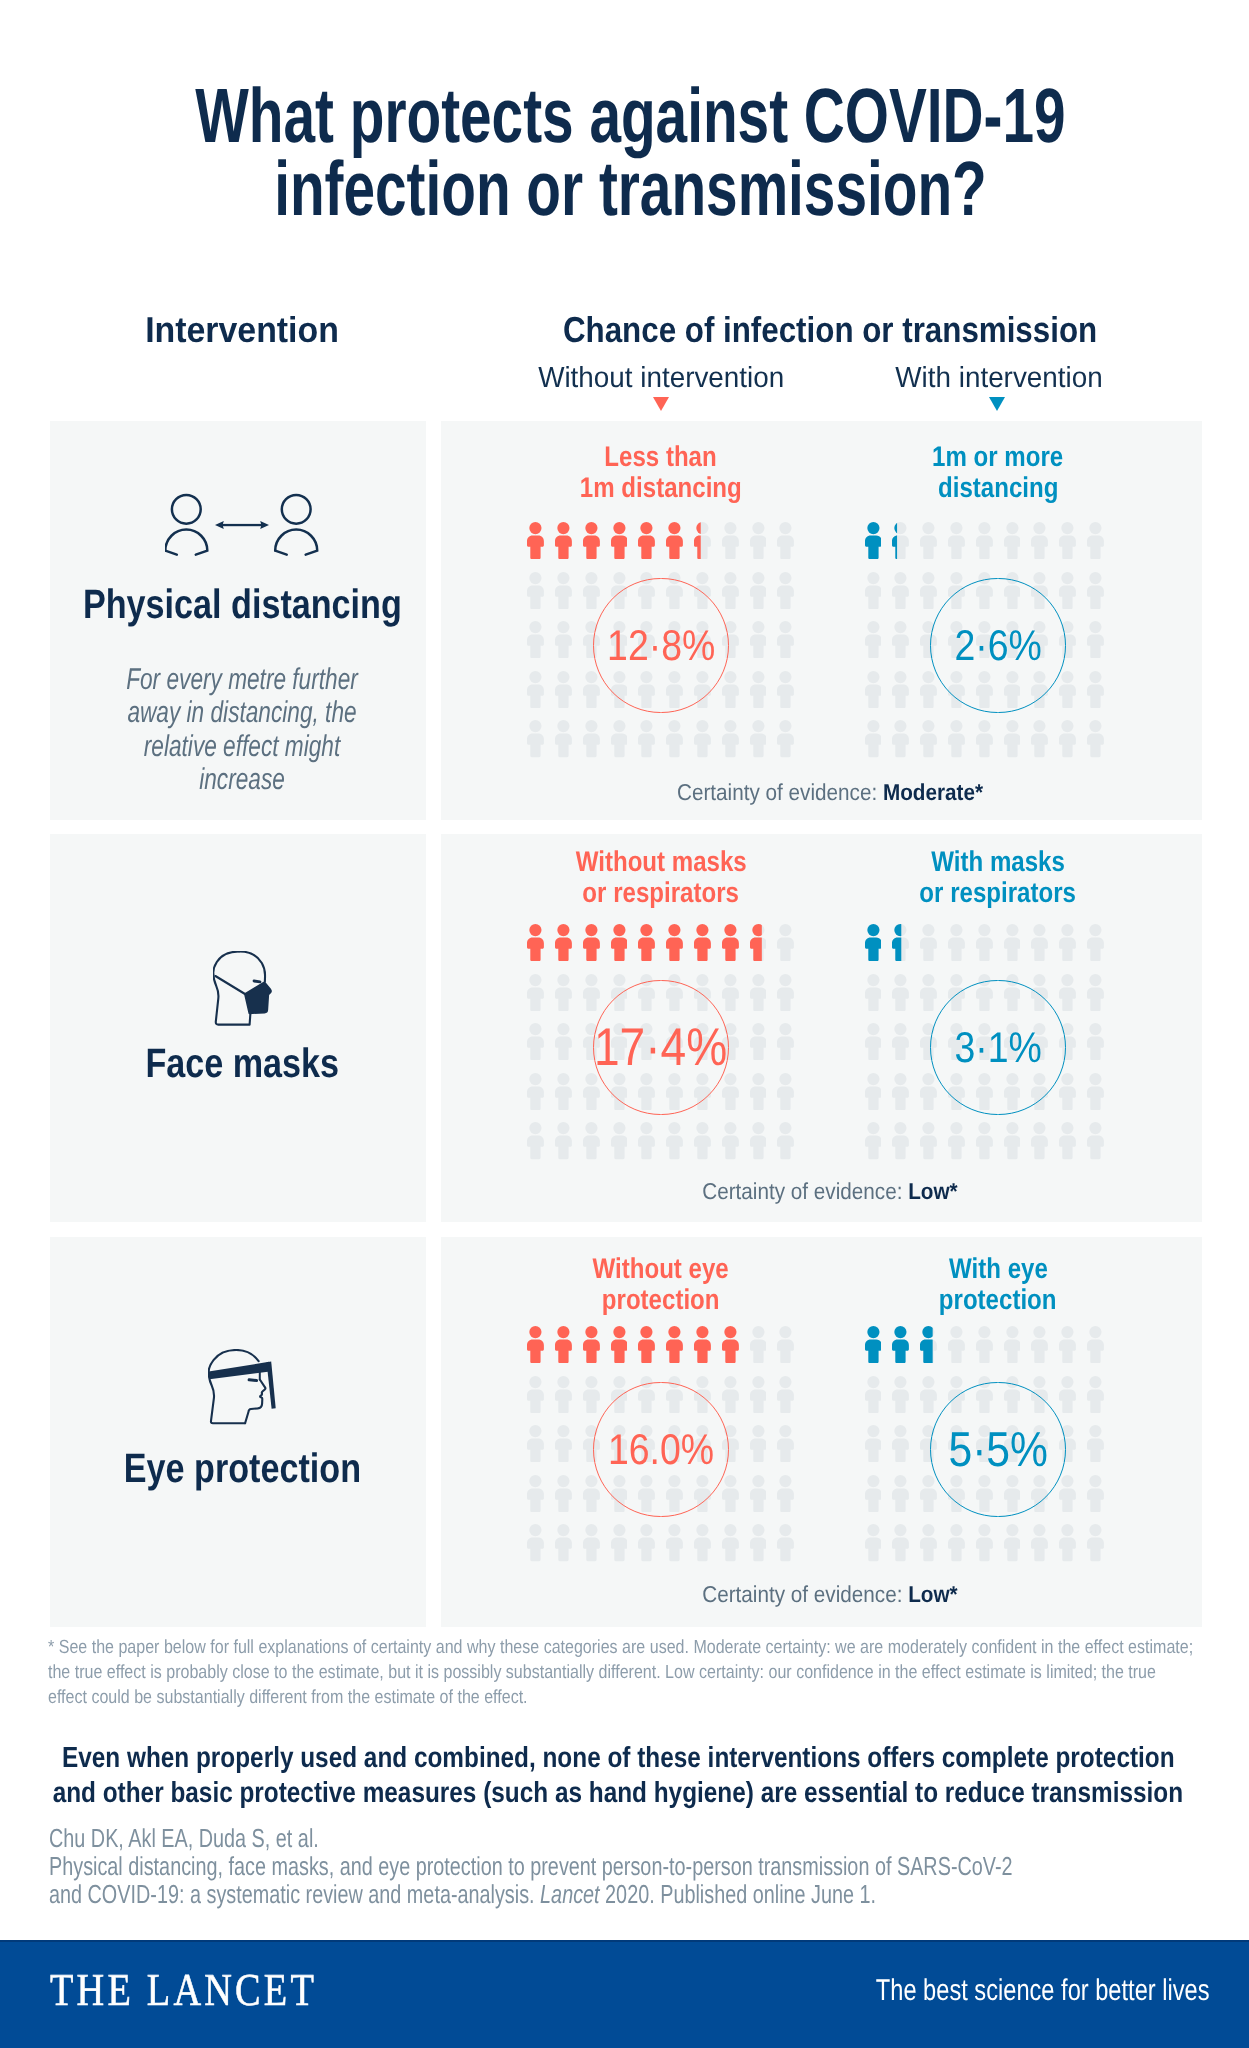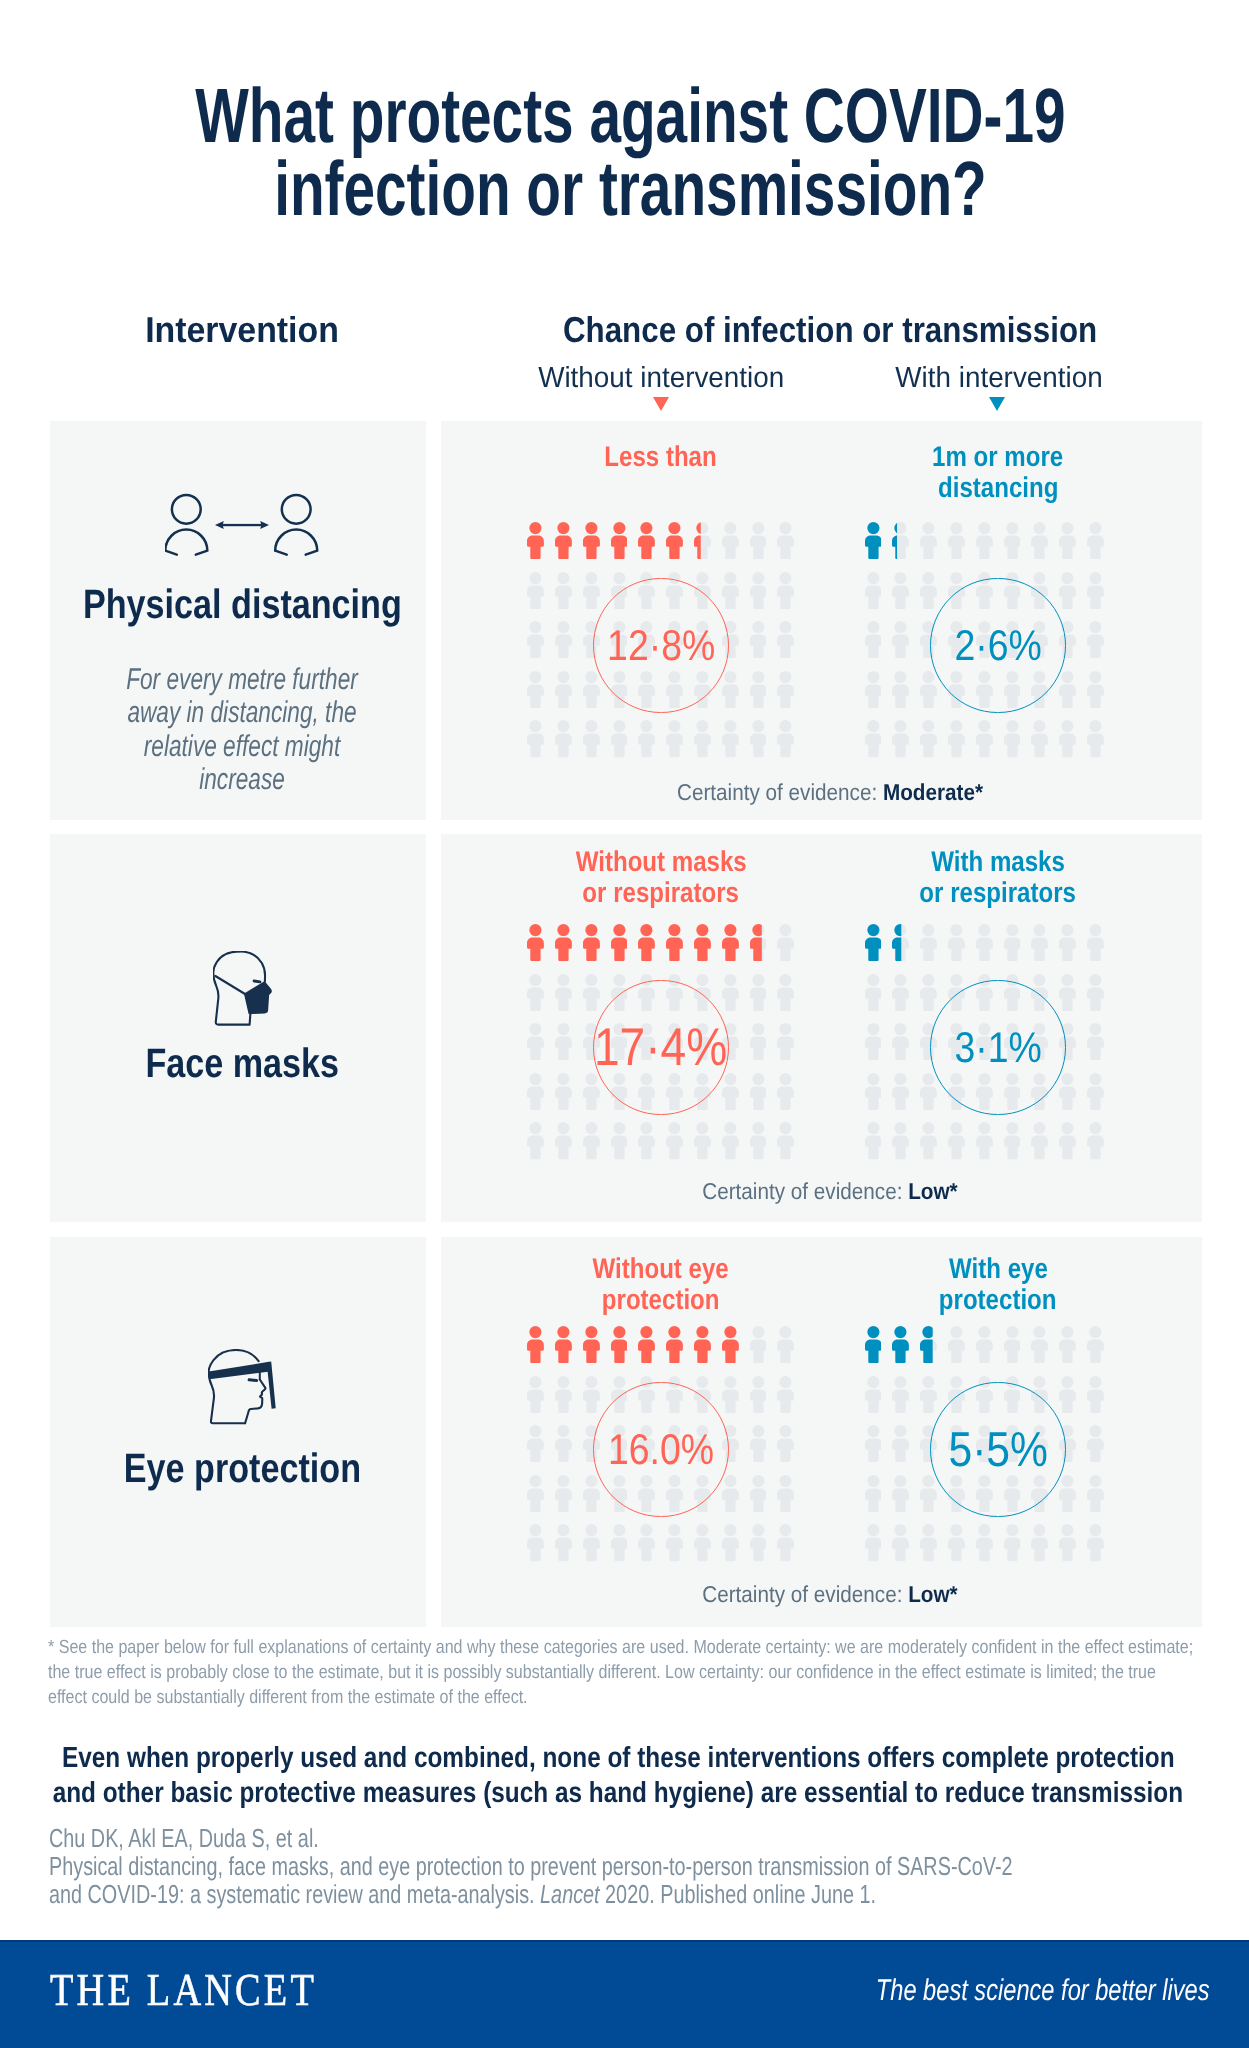--- a/index.html
+++ b/index.html
@@ -84,20 +84,21 @@
           <g fill="#13304f" stroke="none">
             <rect x="57" y="30.9" width="40" height="2.3"></rect>
             <path d="M50 32.05 L58.8 28.0 L57.6 32.05 L58.8 36.1 Z"></path>
             <path d="M104 32.05 L95.2 28.0 L96.4 32.05 L95.2 36.1 Z"></path>
           </g>
         </svg></div>
       <div class="abs ivname" style="left:-107.69999999999999px;top:584px;width:700px;"><span class="cond">Physical distancing</span></div>
       <div class="abs ivnote" style="left:86px;top:662.5px;">For every metre further away in distancing, the relative effect might increase</div>
       <div class="abs grouplbl" style="left:481px;top:442px;width:360px;color:#ff6455;">
         <div><span class="cond">Less than</span></div>
+        <div><span class="cond">1m distancing</span></div>
       </div>
       <span class="abs" style="left:527.2px;top:522px;"><svg class="person" viewBox="0 0 169 372" width="16.9" height="37.2">
           <g fill="#ff6455">
             <circle cx="84" cy="61" r="61"></circle>
             <path d="M57 136 L112 136 C148 136 169 160 169 196 L169 232 C169 241 163 247 154 247 L136 247 L136 358 C136 366 130 372 122 372 L47 372 C39 372 33 366 33 358 L33 247 L15 247 C6 247 0 241 0 232 L0 196 C0 160 21 136 57 136 Z"></path>
           </g>
         </svg></span>
       <span class="abs" style="left:555px;top:522px;"><svg class="person" viewBox="0 0 169 372" width="16.9" height="37.2">
           <g fill="#ff6455">
             <circle cx="84" cy="61" r="61"></circle>
@@ -1918,16 +1919,16 @@
 
   <div class="abs cite" style="left:49px;top:1824px;">
     <div><span class="cond">Chu DK, Akl EA, Duda S, et al.</span></div>
     <div><span class="cond">Physical distancing, face masks, and eye protection to prevent person-to-person transmission of SARS-CoV-2</span></div>
     <div><span class="cond"><span>and COVID-19: a systematic review and meta-analysis. </span><i>Lancet</i><span> 2020. Published online June 1.</span></span></div>
   </div>
 
   <div class="abs footer" style="top:1940px;height:108px;">
     <div class="abs footer-topline"></div>
     <div class="abs lancet" style="left:50px;top:27px;"><span>THE LANCET</span></div>
-    <div class="abs tagline" style="left:210px;top:36px;width:1000px;text-align:right;font-style:italic;"><span>The best science for better lives</span></div>
+    <div class="abs tagline" style="left:210px;top:36px;width:1000px;text-align:right;"><span>The best science for better lives</span></div>
   </div>
 
 </div>
 
 </body></html>

